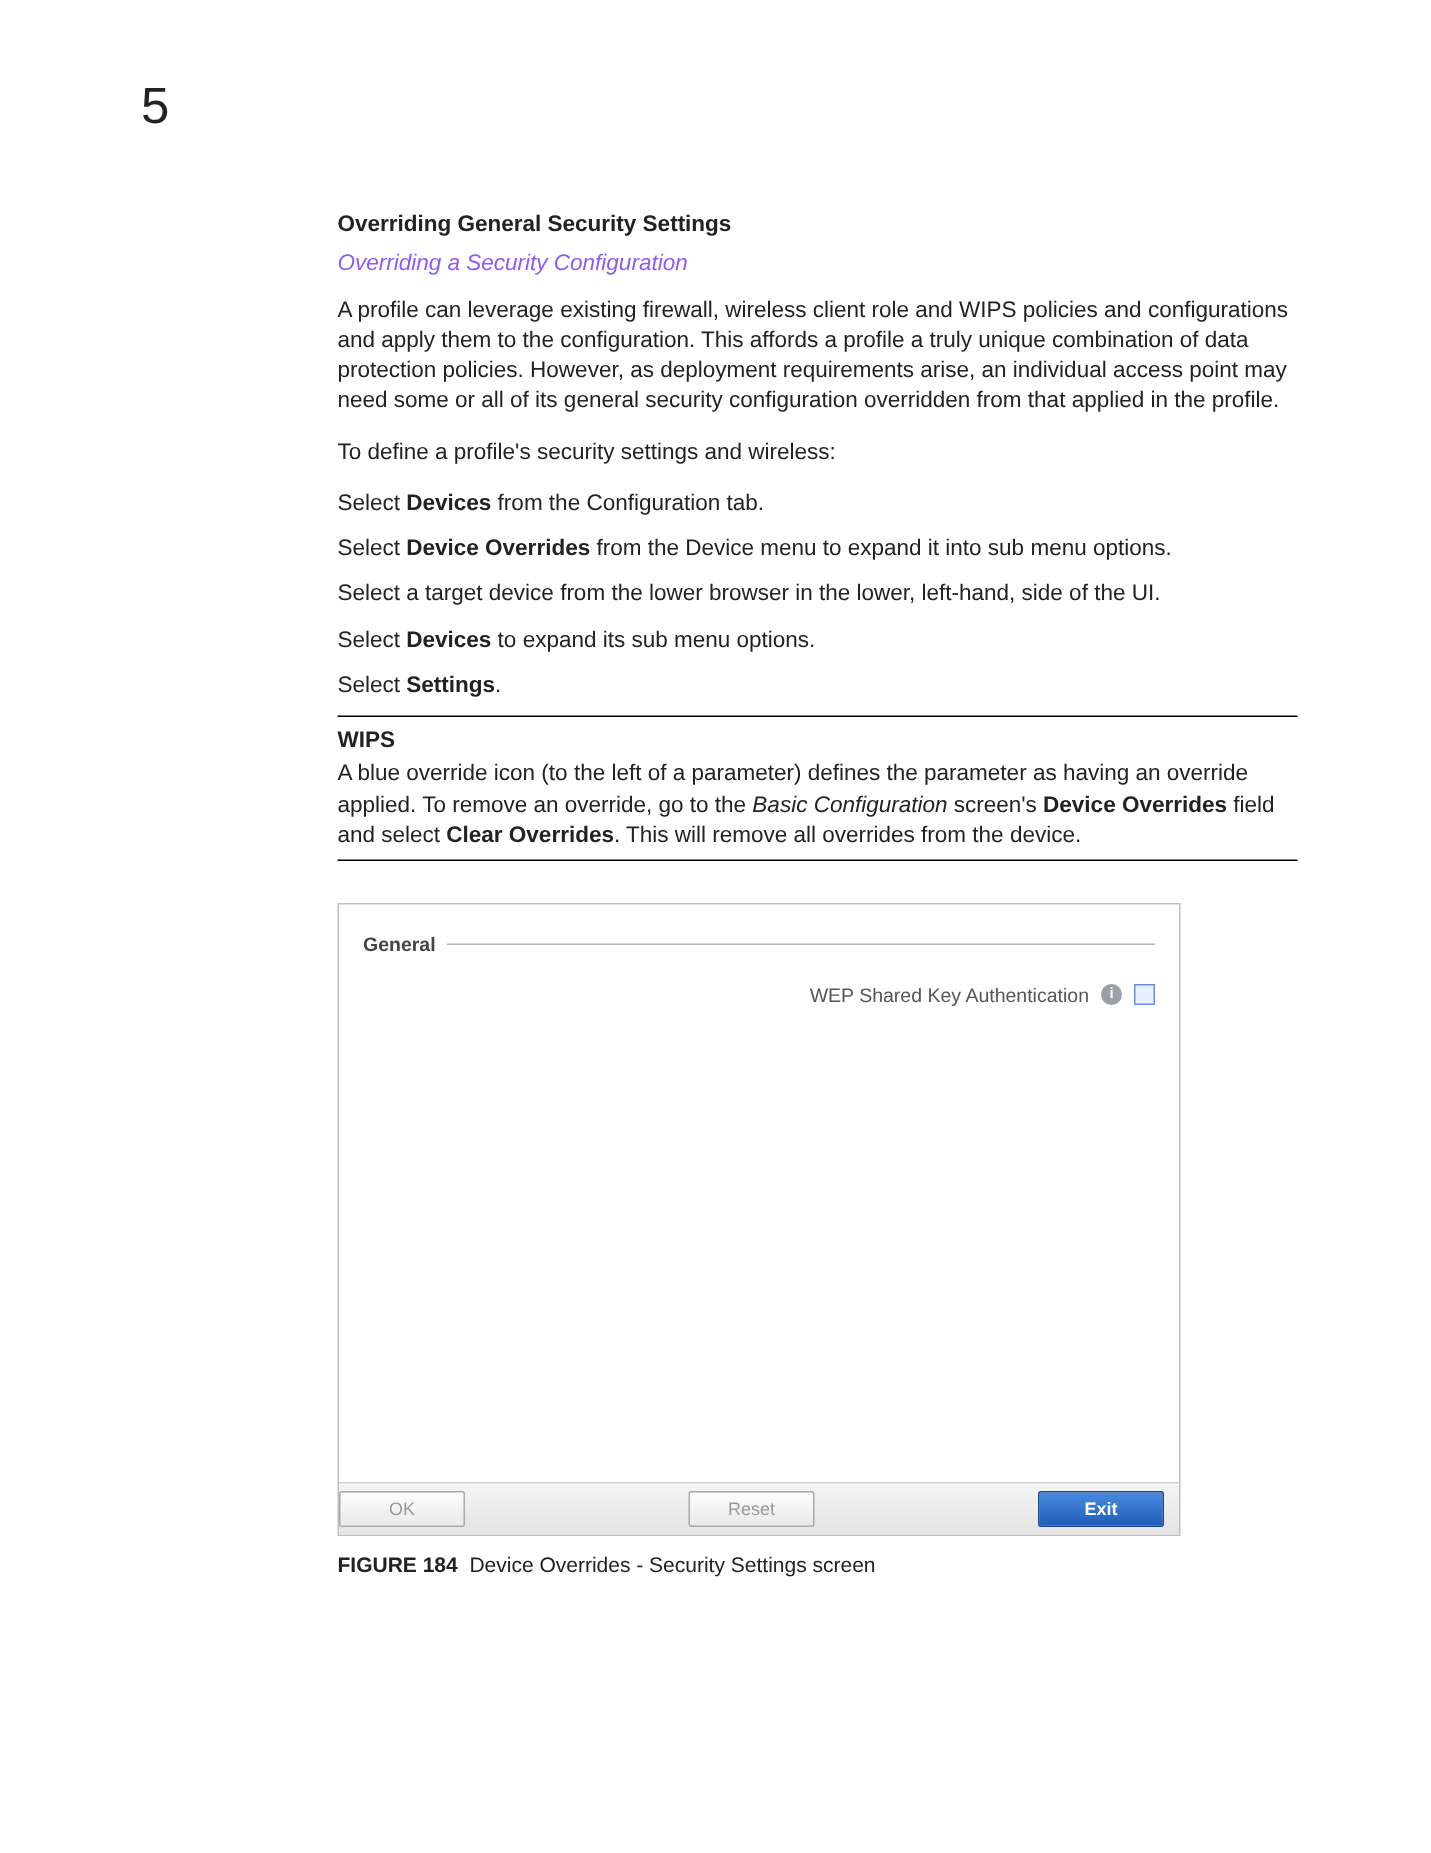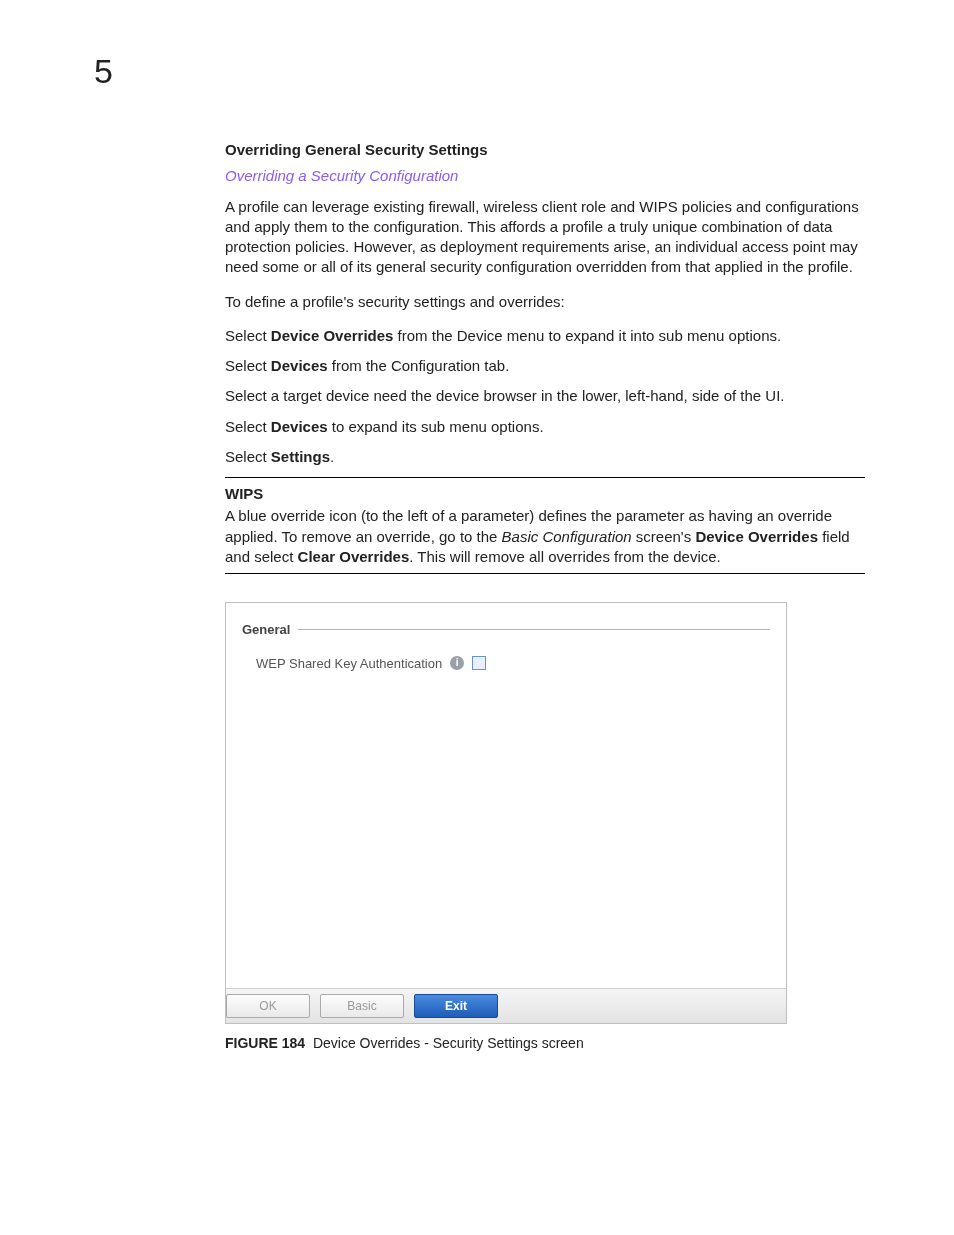--- a/index.html
+++ b/index.html
@@ -92,20 +92,21 @@
     border-top: 1px solid #b5b5b5;
   }
   .field-row {
     margin-top: 16px;
     margin-left: 14px;
     display: flex;
     align-items: center;
     gap: 8px;
     font-size: 13px;
     color: #555;
+    justify-content: flex-end;
   }
   .info-icon {
     width: 14px;
     height: 14px;
     border-radius: 50%;
     background: #9aa0a6;
     color: #fff;
     font-size: 10px;
     line-height: 14px;
     text-align: center;
@@ -117,21 +118,21 @@
     height: 14px;
     border: 1px solid #6b8fd6;
     background: #e8f0ff;
     box-sizing: border-box;
   }
   .button-bar {
     height: 34px;
     background: linear-gradient(#f5f5f5, #e3e3e3);
     border-top: 1px solid #cfcfcf;
     display: flex;
-    justify-content: flex-start;
+    justify-content: space-between;
     align-items: center;
     padding-right: 10px;
     gap: 10px;
   }
   .btn {
     min-width: 62px;
     height: 22px;
     font-size: 12px;
     border: 1px solid #aaa;
     border-radius: 2px;
@@ -161,29 +162,29 @@
 
 <div class="page">
   <div class="chap-num">5</div>
 
   <div class="content">
     <div class="h-bold">Overriding General Security Settings</div>
     <div class="link">Overriding a Security Configuration</div>
 
     <div class="para">A profile can leverage existing firewall, wireless client role and WIPS policies and configurations and apply them to the configuration. This affords a profile a truly unique combination of data protection policies. However, as deployment requirements arise, an individual access point may need some or all of its general security configuration overridden from that applied in the profile.</div>
 
-    <div class="para">To define a profile's security settings and overrides:</div>
-
+    <div class="para">To define a profile's security settings and wireless:</div>
+
+    <div class="step">
+      <span>Select </span><b>Devices</b><span> from the Configuration tab.</span>
+    </div>
     <div class="step">
       <span>Select </span><b>Device Overrides</b><span> from the Device menu to expand it into sub menu options.</span>
     </div>
-    <div class="step">
-      <span>Select </span><b>Devices</b><span> from the Configuration tab.</span>
-    </div>
-    <div class="step">Select a target device need the device browser in the lower, left-hand, side of the UI.</div>
+    <div class="step">Select a target device from the lower browser in the lower, left-hand, side of the UI.</div>
     <div class="step">
       <span>Select </span><b>Devices</b><span> to expand its sub menu options.</span>
     </div>
     <div class="step">
       <span>Select </span><b>Settings</b><span>.</span>
     </div>
 
     <hr class="rule">
     <div class="note-head">WIPS</div>
     <div class="note-body">
@@ -200,21 +201,21 @@
             <span class="fieldset-rule"></span>
           </div>
           <div class="field-row">
             <span>WEP Shared Key Authentication</span>
             <span class="info-icon">i</span>
             <span class="chk"></span>
           </div>
         </div>
         <div class="button-bar">
           <div class="btn btn-disabled">OK</div>
-          <div class="btn btn-disabled">Basic</div>
+          <div class="btn btn-disabled">Reset</div>
           <div class="btn btn-primary">Exit</div>
         </div>
       </div>
       <div class="fig-caption">
         <b>FIGURE 184</b>&nbsp;&nbsp;<span>Device Overrides - Security Settings screen</span>
       </div>
     </div>
   </div>
 </div>
 

